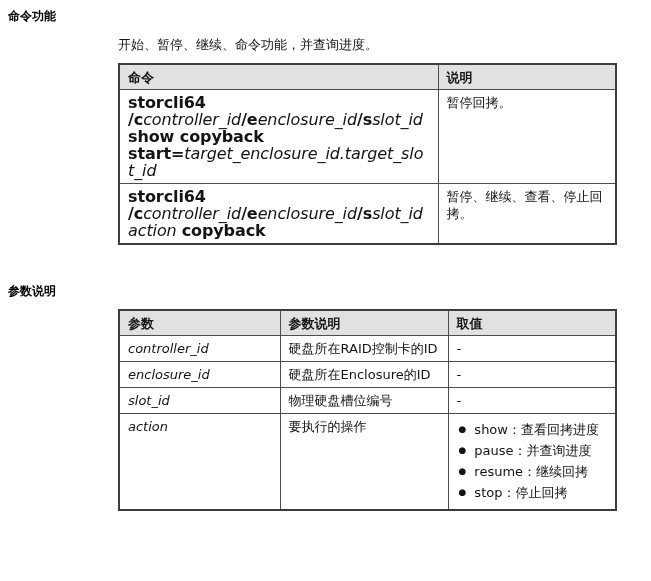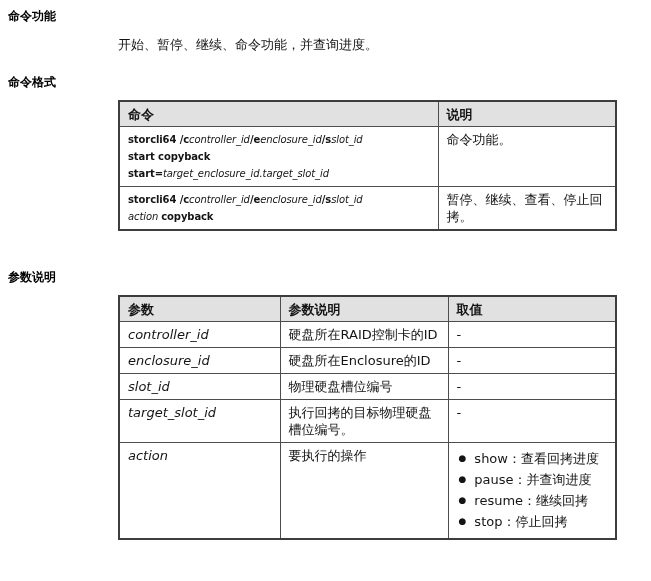--- a/index.html
+++ b/index.html
@@ -49,21 +49,21 @@
     font-weight: bold;
     padding-top: 4px;
     padding-bottom: 3px;
   }
   #cmd-table col.c1 { width: 319px; }
   #cmd-table col.c2 { width: 178px; }
   #param-table col.c1 { width: 161px; }
   #param-table col.c2 { width: 168px; }
   #param-table col.c3 { width: 168px; }
 
-  .cmdline { font-size: 10px; line-height: 17px; letter-spacing: -0.1px; }
+  .cmdline { font-size: 16px; line-height: 17px; letter-spacing: -0.1px; }
   .b { font-weight: bold; }
   .i { font-style: italic; }
   td.param-cell { font-style: italic; font-size: 12.5px; }
 
   ul.value-list { list-style: none; margin: 1px 0 2px 2px; }
   ul.value-list li {
     display: flex;
     align-items: flex-start;
     line-height: 21px;
   }
@@ -76,41 +76,40 @@
 </style>
 </head>
 <body>
 
 <div class="page">
 
   <div class="section-heading h-cmd-func">命令功能</div>
 
   <div class="body-text">开始、暂停、继续、命令功能，并查询进度。</div>
 
-  <div class="section-heading h-cmd-fmt">命令格式</div>
 
   <table class="doc-table" id="cmd-table">
     <colgroup>
         <col class="c1">
         <col class="c2">
       </colgroup>
     <thead>
       <tr>
         <th>命令</th>
         <th>说明</th>
       </tr>
     </thead>
     <tbody>
       <tr>
         <td>
           <div class="cmdline"><span class="b">storcli64 /c</span><span class="i">controller_id</span><span class="b">/e</span><span class="i">enclosure_id</span><span class="b">/s</span><span class="i">slot_id</span></div>
-          <div class="cmdline"><span class="b">start copyback</span></div>
+          <div class="cmdline"><span class="b">show copyback</span></div>
           <div class="cmdline"><span class="b">start=</span><span class="i">target_enclosure_id.target_slot_id</span></div>
         </td>
-        <td>命令功能。</td>
+        <td>暂停回拷。</td>
       </tr>
       <tr>
         <td>
           <div class="cmdline"><span class="b">storcli64 /c</span><span class="i">controller_id</span><span class="b">/e</span><span class="i">enclosure_id</span><span class="b">/s</span><span class="i">slot_id</span></div>
           <div class="cmdline"><span class="i">action </span><span class="b">copyback</span></div>
         </td>
         <td>暂停、继续、查看、停止回拷。</td>
       </tr>
     </tbody>
   </table>
@@ -140,25 +139,20 @@
         <td class="param-cell">enclosure_id</td>
         <td>硬盘所在Enclosure的ID</td>
         <td>-</td>
       </tr>
       <tr>
         <td class="param-cell">slot_id</td>
         <td>物理硬盘槽位编号</td>
         <td>-</td>
       </tr>
       <tr>
-        <td class="param-cell">target_slot_id</td>
-        <td>执行回拷的目标物理硬盘槽位编号。</td>
-        <td>-</td>
-      </tr>
-      <tr>
         <td class="param-cell">action</td>
         <td>要执行的操作</td>
         <td>
           <ul class="value-list">
             <li>
                 <span class="bullet">●</span>
                 <span>show：查看回拷进度</span>
               </li>
             <li>
                 <span class="bullet">●</span>

